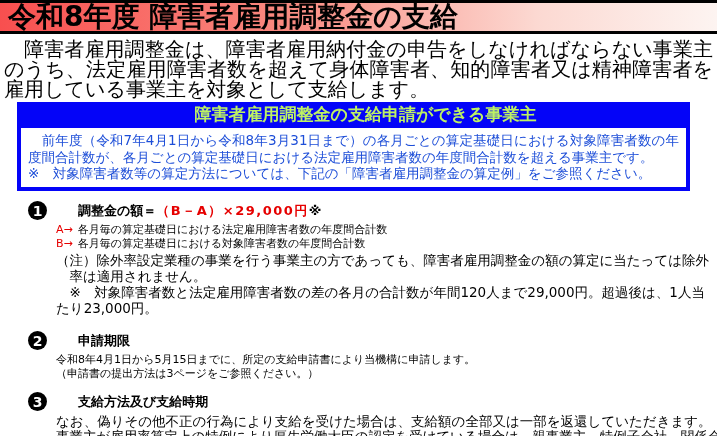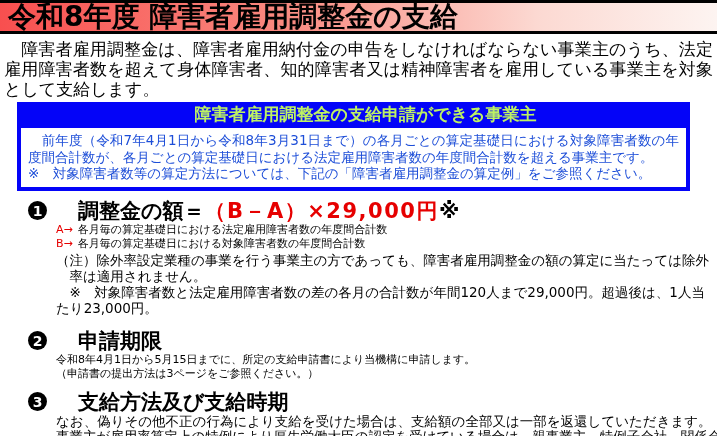--- a/index.html
+++ b/index.html
@@ -19,21 +19,21 @@
     background: linear-gradient(90deg, #f84f4f 0%, #f98a80 40%, #fcd9d2 75%, #fdf4f1 100%);
     display: flex; align-items: center;
     padding-left: 8px;
   }
   .titlebar .title {
     font-size: 28px; font-weight: bold; line-height: 1;
     letter-spacing: 0px; white-space: nowrap;
   }
   
   .intro {
-    font-size: 17px; line-height: 20px;
+    font-size: 20px; line-height: 20px;
     padding: 5px 4px 2px 4px;
     text-align: justify;
   }
   
   .panel {
     margin: 1px 27px 0 17px;
     background: #0404f8;
     padding-bottom: 4px;
   }
   .panel-heading {
@@ -57,21 +57,21 @@
   .sec3 { margin-top: 9px; }
   .sec-head { display: flex; align-items: center; }
   .badge {
     width: 19px; height: 19px; border-radius: 50%;
     background: #000; color: #fff;
     font-size: 14px; font-weight: bold;
     display: flex; align-items: center; justify-content: center;
     flex: 0 0 19px;
   }
   .sec-title {
-    font-size: 21px; font-weight: bold;
+    font-size: 13px; font-weight: bold;
     margin-left: 9px; white-space: nowrap; line-height: 24px; padding-left: 22px;
   }
   .sec-title .red { color: #e60000; letter-spacing: 1.5px; }
   .sec-body { padding-left: 28px; }
   .def-row {
     font-size: 11px; line-height: 14.5px; white-space: nowrap;
   }
   .def-row .def-prefix { color: #e60000; margin-right: 5px; }
   .note-kome, .note-chu {
     font-size: 13.5px; line-height: 16px; margin: 0;

